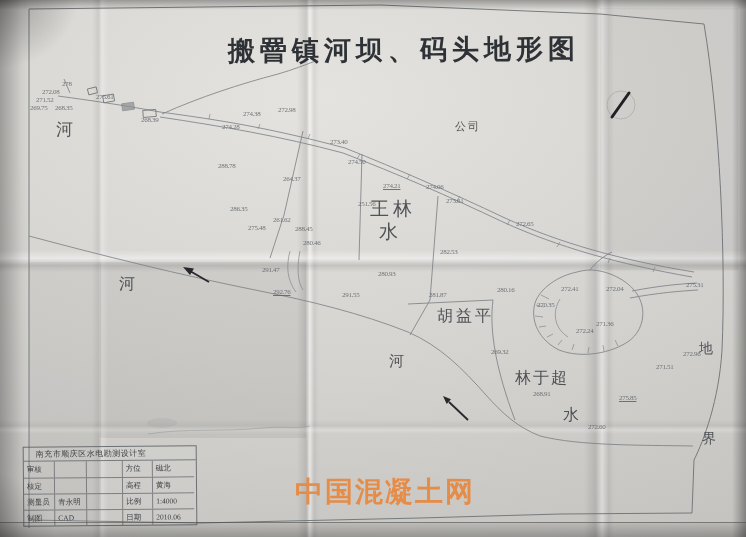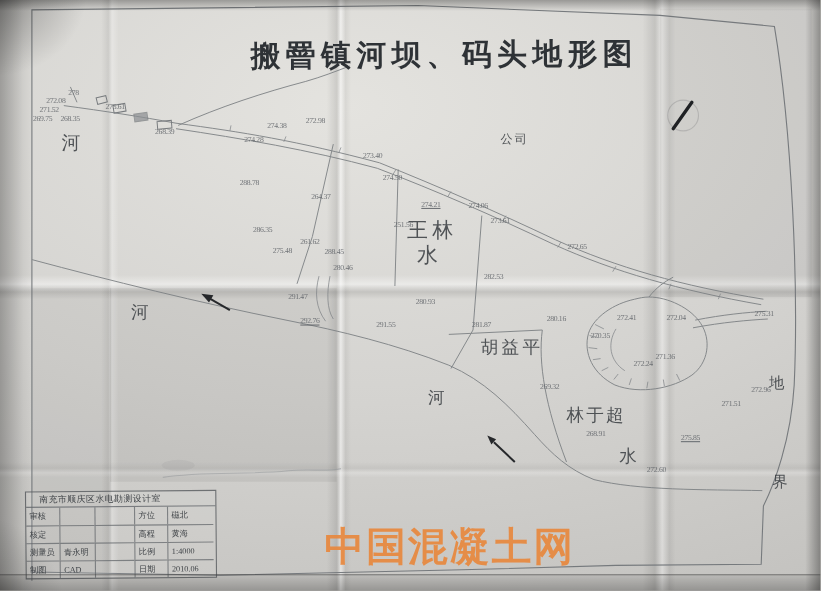--- a/index.html
+++ b/index.html
@@ -34,21 +34,21 @@
   .tblock{left:23px;top:446px;width:172px;color:#3f4347;transform:rotate(-.5deg);
           border:1px solid rgba(85,89,93,.8);background:rgba(255,255,255,.06);}
   .t-office{height:13px;line-height:13px;font-size:8px;padding-left:12px;letter-spacing:.5px;
             border-bottom:.7px solid rgba(99,103,107,.8);white-space:nowrap;overflow:hidden;}
   .t-grid{display:grid;grid-template-columns:30px 32px 36px 30px 42px;grid-auto-rows:16px;}
   .t-grid>div{font-size:7.5px;line-height:16px;padding-left:3px;white-space:nowrap;overflow:hidden;
               border-left:.6px solid rgba(99,103,107,.75);border-top:.6px solid rgba(99,103,107,.75);}
   .t-grid>div.nl{border-left:none;}
   .t-grid>div.nt{border-top:none;}
   
-  .watermark{left:295px;top:473px;font-family:"Liberation Sans",sans-serif;font-size:36px;
+  .watermark{left:295px;top:473px;font-family:"Liberation Sans",sans-serif;font-size:28px;
              font-weight:bold;letter-spacing:2px;white-space:nowrap;opacity:.92;}
   svg{position:absolute;left:0;top:0;}
 </style>
 </head>
 <body>
 
 <div id="shot">
   <div class="abs paper"></div>
   <div class="abs fold-v fv1"></div>
   <div class="abs fold-v fv2"></div>

